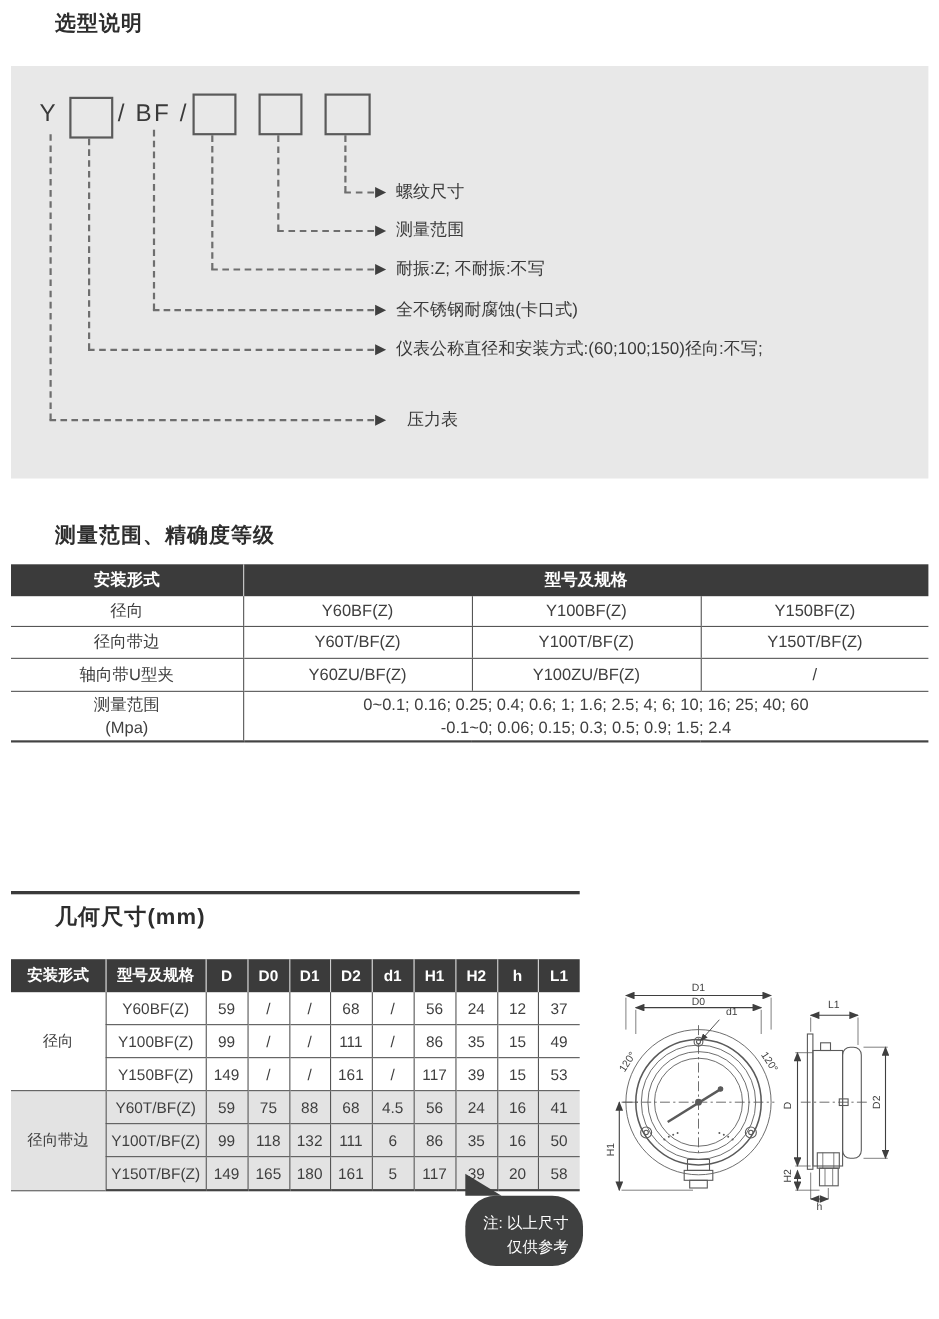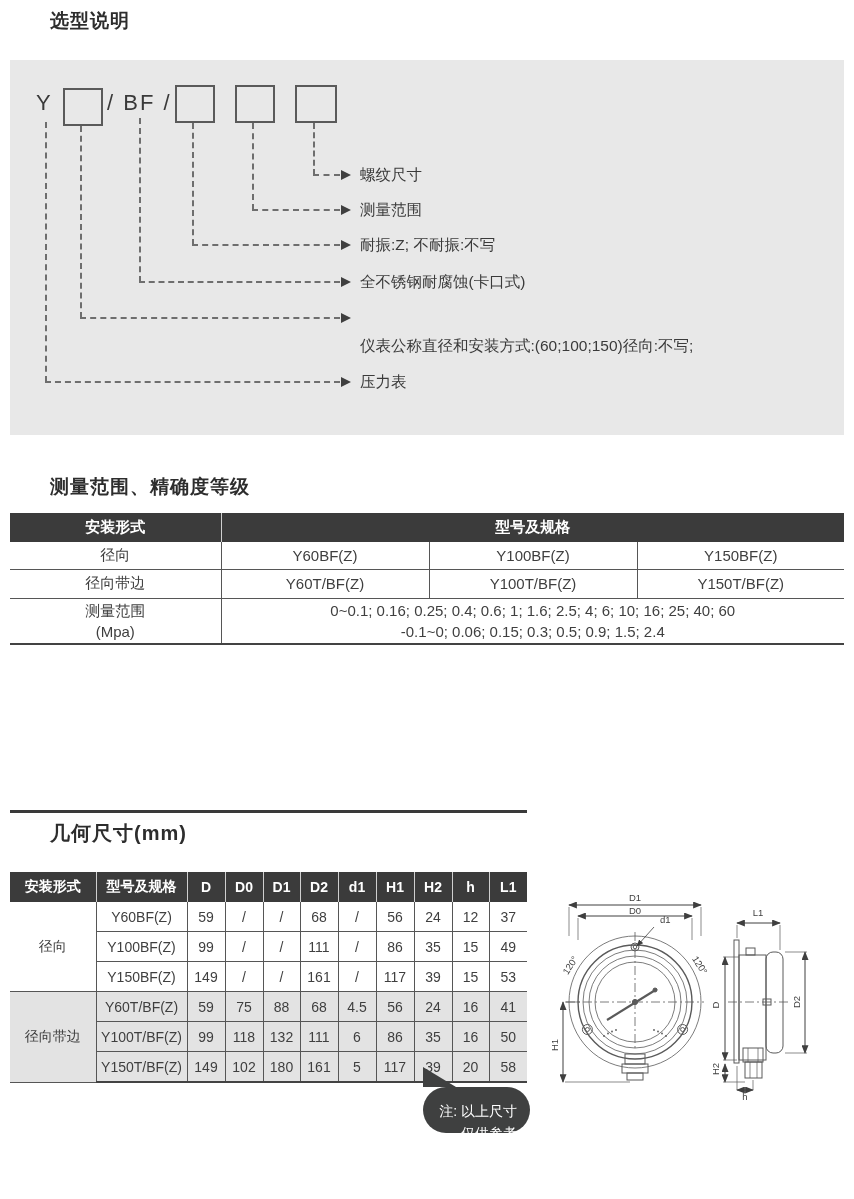--- a/index.html
+++ b/index.html
@@ -36,21 +36,21 @@
   .dims th + th{border-left:1px solid #cfcfcf;}
   .dims td{border-bottom:1px solid #565656;border-left:1px solid #565656;color:#3f3f3f;height:27px;}
   .dims td.no-l{border-left:none;}
   .dims tr.g2 td{background:#e3e3e3;}
   .dims tr.lastrow td{border-bottom:2px solid #434343;}
 
   .divider{left:10px;top:810px;width:517px;height:3px;background:#3a3a3a;}
 
   
   .note-tail{left:423px;top:1067px;width:0;height:0;border-bottom:20px solid #3f4040;border-right:33px solid transparent;}
-  .note-box{left:423px;top:1087px;width:107px;height:46px;background:#3f4040;color:#fff;
+  .note-box{left:423px;top:1087px;width:107px;height:64px;background:#3f4040;color:#fff;
     font-size:14px;line-height:22px;text-align:right;padding-top:13px;box-sizing:border-box;padding-right:13px;border-radius:28px;}
 
   svg text{font-size:9.5px;fill:#3f3f3f;}
 </style>
 </head>
 <body>
 
 <div class="abs sec-title" style="left:10px;top:8px;">选型说明</div>
 
 <div class="abs panel">
@@ -79,22 +79,22 @@
   <div class="abs tri" style="left:331px;top:217px;"></div>
   <div class="abs hline" style="left:70px;top:257px;width:260px;"></div>
   <div class="abs tri" style="left:331px;top:253px;"></div>
   <div class="abs hline" style="left:35px;top:321px;width:295px;"></div>
   <div class="abs tri" style="left:331px;top:317px;"></div>
 
   <div class="abs dlabel" style="left:350px;top:105px;">螺纹尺寸</div>
   <div class="abs dlabel" style="left:350px;top:140px;">测量范围</div>
   <div class="abs dlabel" style="left:350px;top:175px;">耐振:Z; 不耐振:不写</div>
   <div class="abs dlabel" style="left:350px;top:212px;">全不锈钢耐腐蚀(卡口式)</div>
-  <div class="abs dlabel" style="left:350px;top:248px;margin-top:28px;">仪表公称直径和安装方式:(60;100;150)径向:不写;</div>
-  <div class="abs dlabel" style="left:350px;top:312px;">压力表</div>
+  <div class="abs dlabel" style="left:350px;top:248px;">仪表公称直径和安装方式:(60;100;150)径向:不写;</div>
+  <div class="abs dlabel" style="left:360px;top:312px;">压力表</div>
 </div>
 
 <div class="abs sec-title" style="left:10px;top:474px;">测量范围、精确度等级</div>
 
 <table class="abs spec">
   <colgroup>
       <col style="width:211px">
       <col style="width:208px">
       <col style="width:208px">
       <col style="width:207px">
@@ -108,20 +108,26 @@
     <td>径向</td>
     <td>Y60BF(Z)</td>
     <td>Y100BF(Z)</td>
     <td>Y150BF(Z)</td>
   </tr>
   <tr style="height:29px">
     <td>径向带边</td>
     <td>Y60T/BF(Z)</td>
     <td>Y100T/BF(Z)</td>
     <td>Y150T/BF(Z)</td>
+  </tr>
+  <tr style="height:30px">
+    <td>轴向带U型夹</td>
+    <td>Y60ZU/BF(Z)</td>
+    <td>Y100ZU/BF(Z)</td>
+    <td>/</td>
   </tr>
   <tr class="last" style="height:45px">
     <td class="two-line">
       <div>测量范围</div>
       <div>(Mpa)</div>
     </td>
     <td class="two-line" colspan="3">
       <div>0~0.1; 0.16; 0.25; 0.4; 0.6; 1; 1.6; 2.5; 4; 6; 10; 16; 25; 40; 60</div>
       <div>-0.1~0; 0.06; 0.15; 0.3; 0.5; 0.9; 1.5; 2.4</div>
     </td>
@@ -218,21 +224,21 @@
     <td>111</td>
     <td>6</td>
     <td>86</td>
     <td>35</td>
     <td>16</td>
     <td>50</td>
   </tr>
   <tr class="g2 lastrow">
     <td>Y150T/BF(Z)</td>
     <td>149</td>
-    <td>102</td>
+    <td>165</td>
     <td>180</td>
     <td>161</td>
     <td>5</td>
     <td>117</td>
     <td>39</td>
     <td>20</td>
     <td>58</td>
   </tr>
 </tbody>
   </table>

